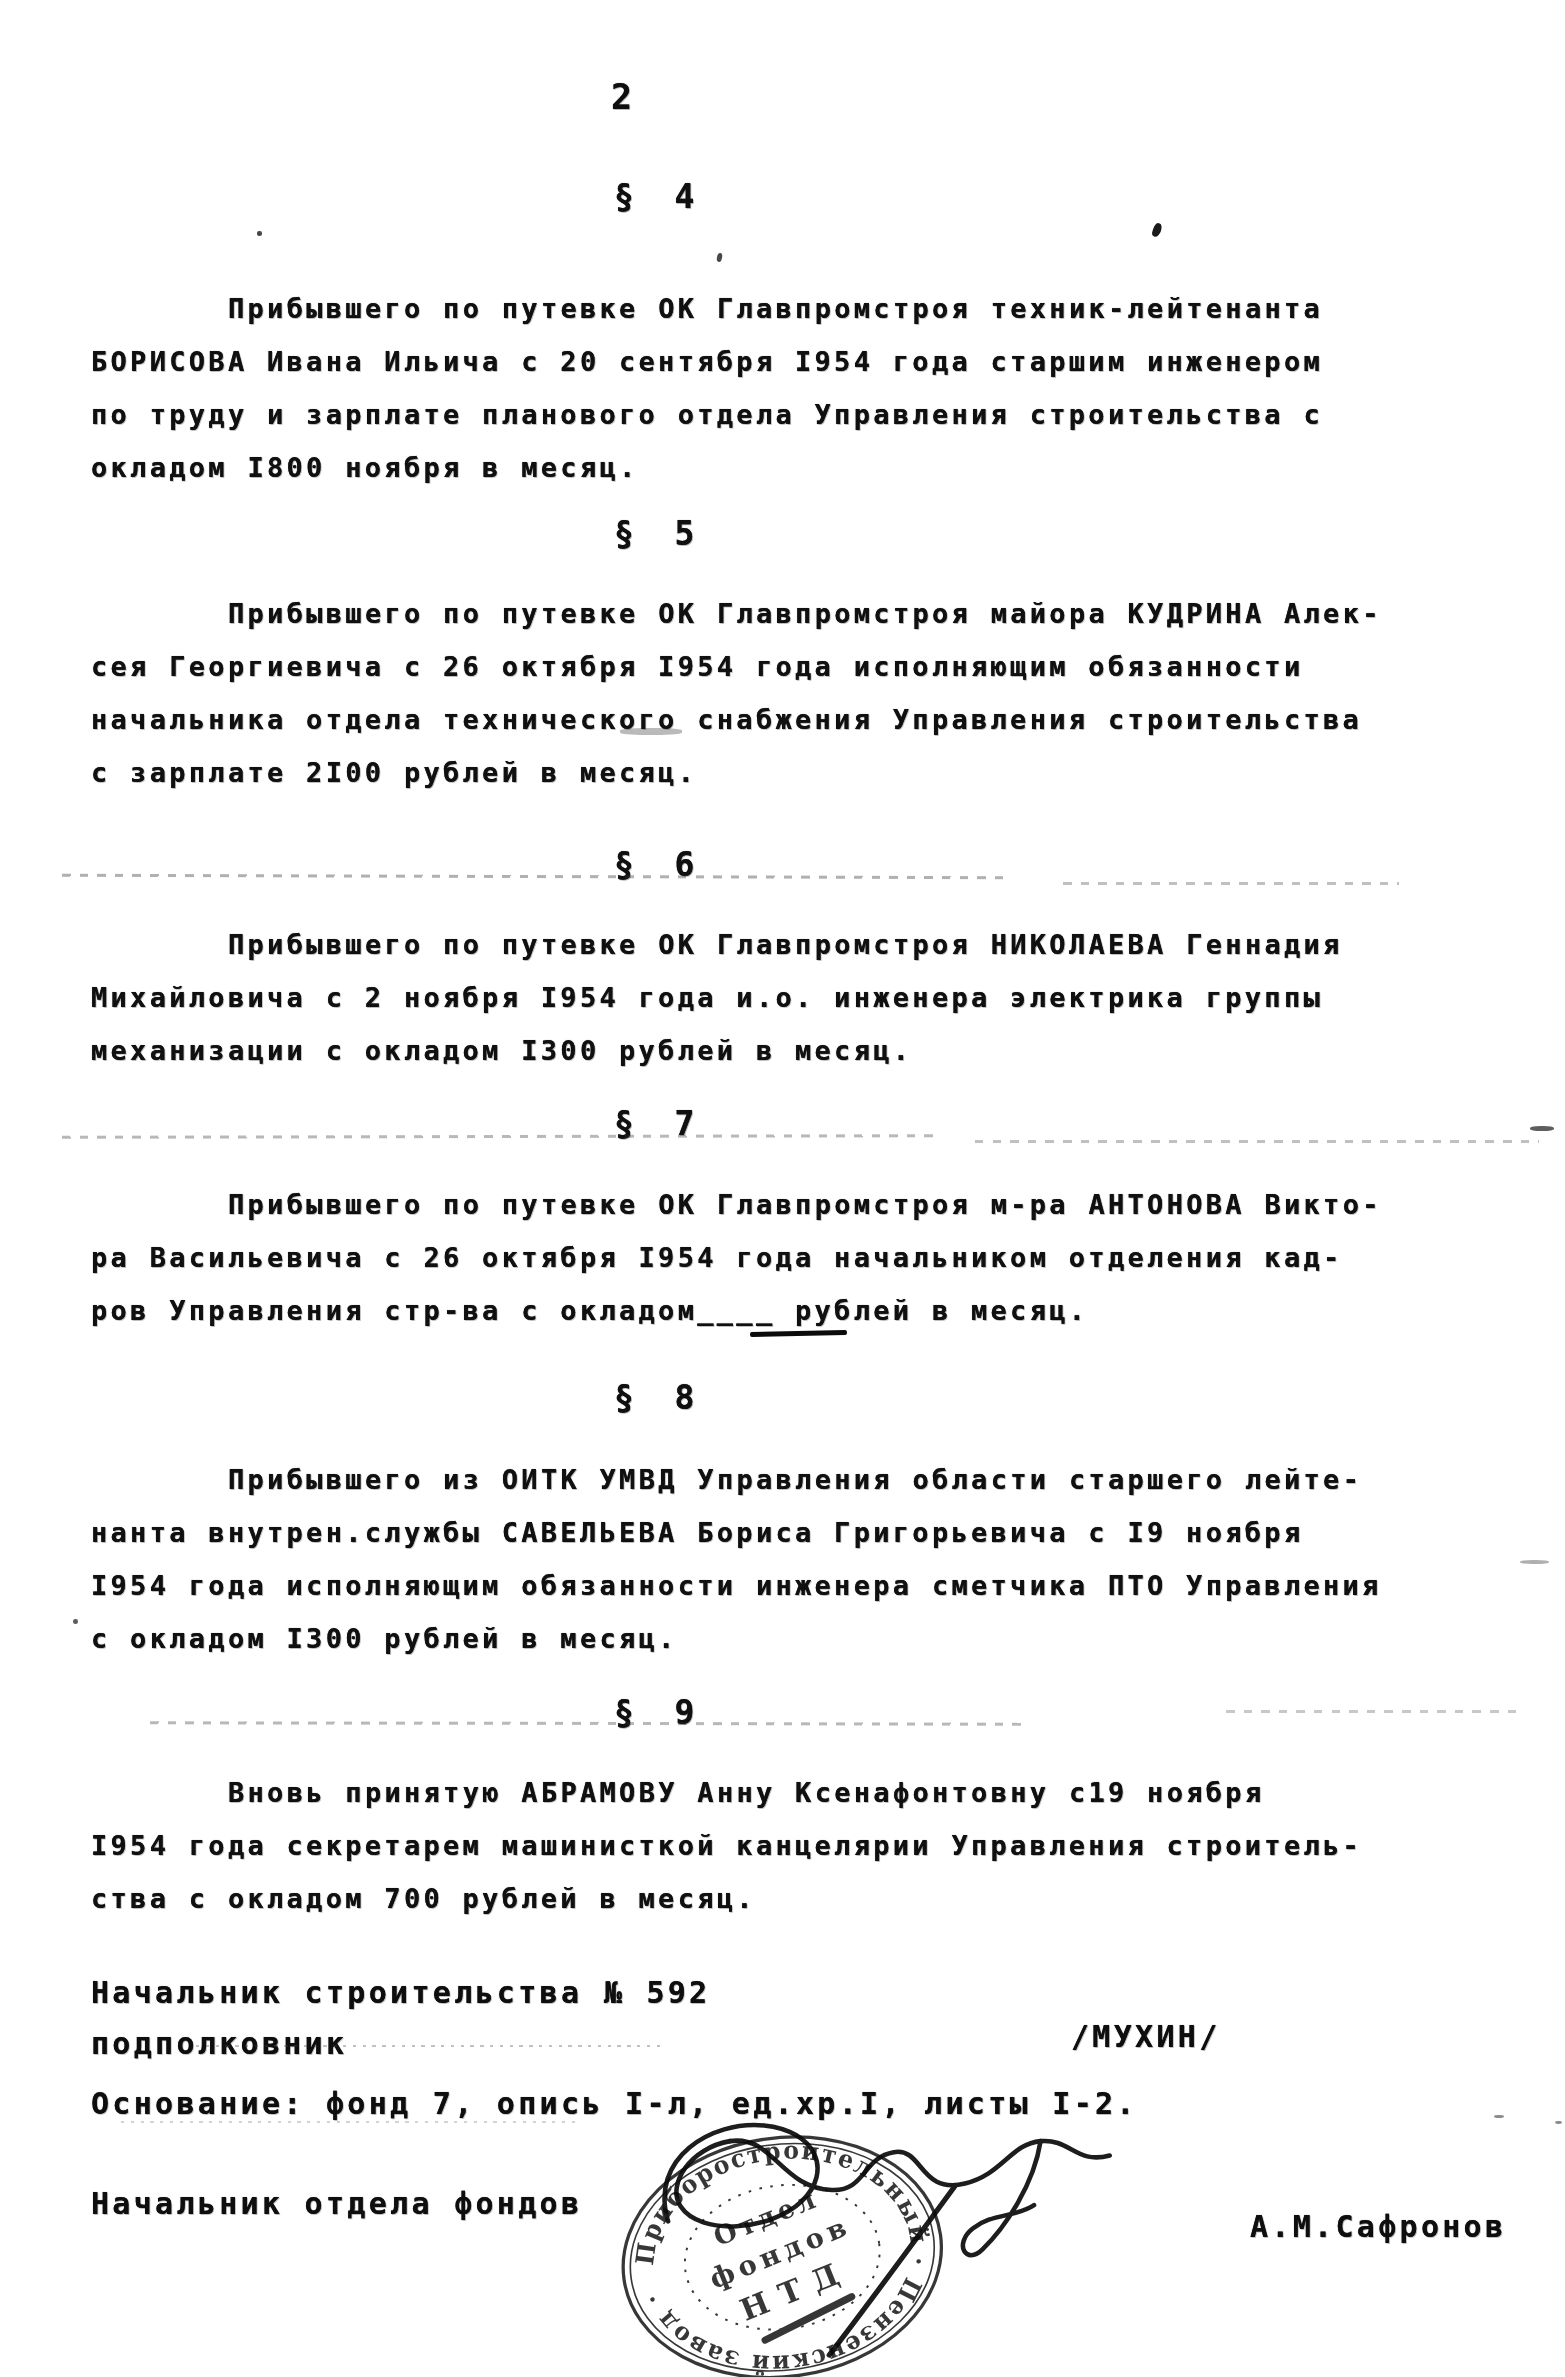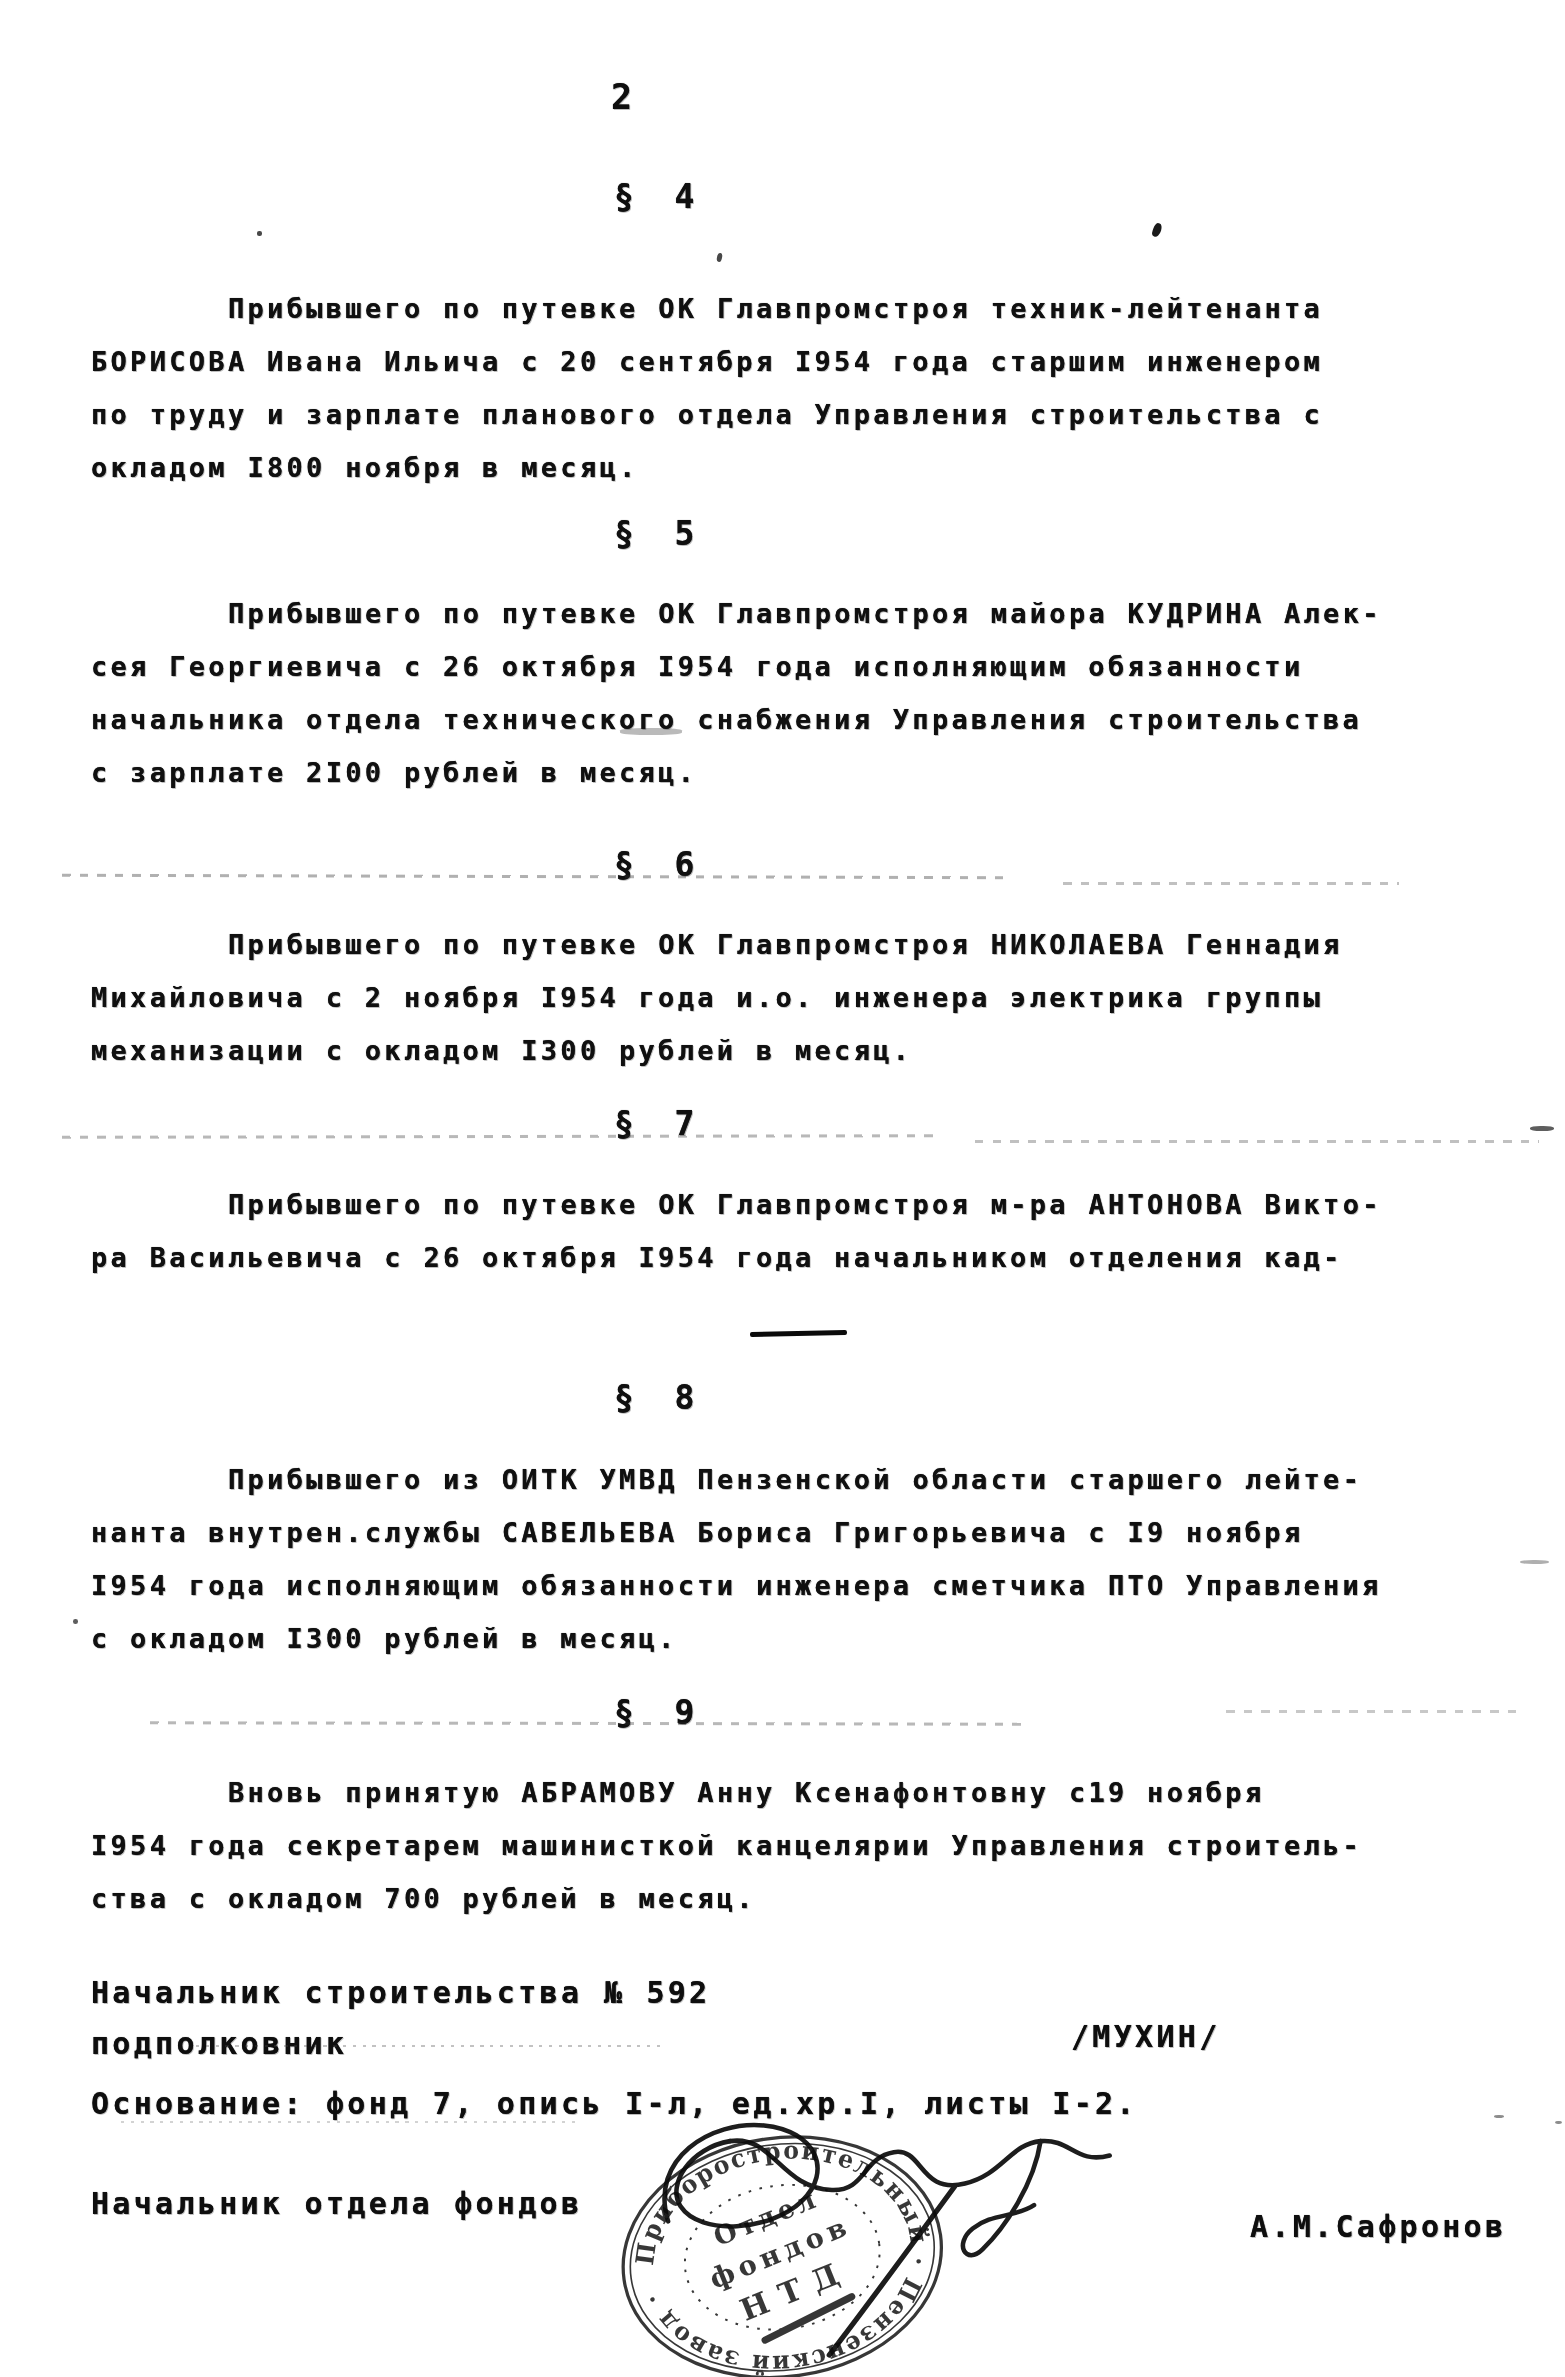--- a/index.html
+++ b/index.html
@@ -75,27 +75,28 @@
   <div class="para" style="top:918px;">
     <div class="tl ind">Прибывшего по путевке ОК Главпромстроя НИКОЛАЕВА Геннадия</div>
     <div class="tl">Михайловича с 2 ноября I954 года и.о. инженера электрика группы</div>
     <div class="tl">механизации с окладом I300 рублей в месяц.</div>
   </div>
 
   <div class="sec" style="top:1104px;"><span>§</span><span class="num">7</span></div>
   <div class="para" style="top:1178px;">
     <div class="tl ind">Прибывшего по путевке ОК Главпромстроя м-ра АНТОНОВА Викто-</div>
     <div class="tl">ра Васильевича с 26 октября I954 года начальником отделения кад-</div>
+    <div class="tl">ров Управления стр-ва с окладом____ рублей в месяц.</div>
   </div>
 
   <div class="inkbar" style="left:750px; top:1331px; width:97px; height:5.2px; transform:rotate(-1.2deg);"></div>
 
   <div class="sec" style="top:1378px;"><span>§</span><span class="num">8</span></div>
   <div class="para" style="top:1453px;">
-    <div class="tl ind">Прибывшего из ОИТК УМВД Пензенской области старшего лейте-</div>
+    <div class="tl ind">Прибывшего из ОИТК УМВД Управления области старшего лейте-</div>
     <div class="tl">нанта внутрен.службы САВЕЛЬЕВА Бориса Григорьевича с I9 ноября</div>
     <div class="tl">I954 года исполняющим обязанности инженера сметчика ПТО Управления</div>
     <div class="tl">с окладом I300 рублей в месяц.</div>
   </div>
 
   <div class="sec" style="top:1693px;"><span>§</span><span class="num">9</span></div>
   <div class="para" style="top:1766px;">
     <div class="tl ind">Вновь принятую АБРАМОВУ Анну Ксенафонтовну с19 ноября</div>
     <div class="tl">I954 года секретарем машинисткой канцелярии Управления строитель-</div>
     <div class="tl">ства с окладом 700 рублей в месяц.</div>

